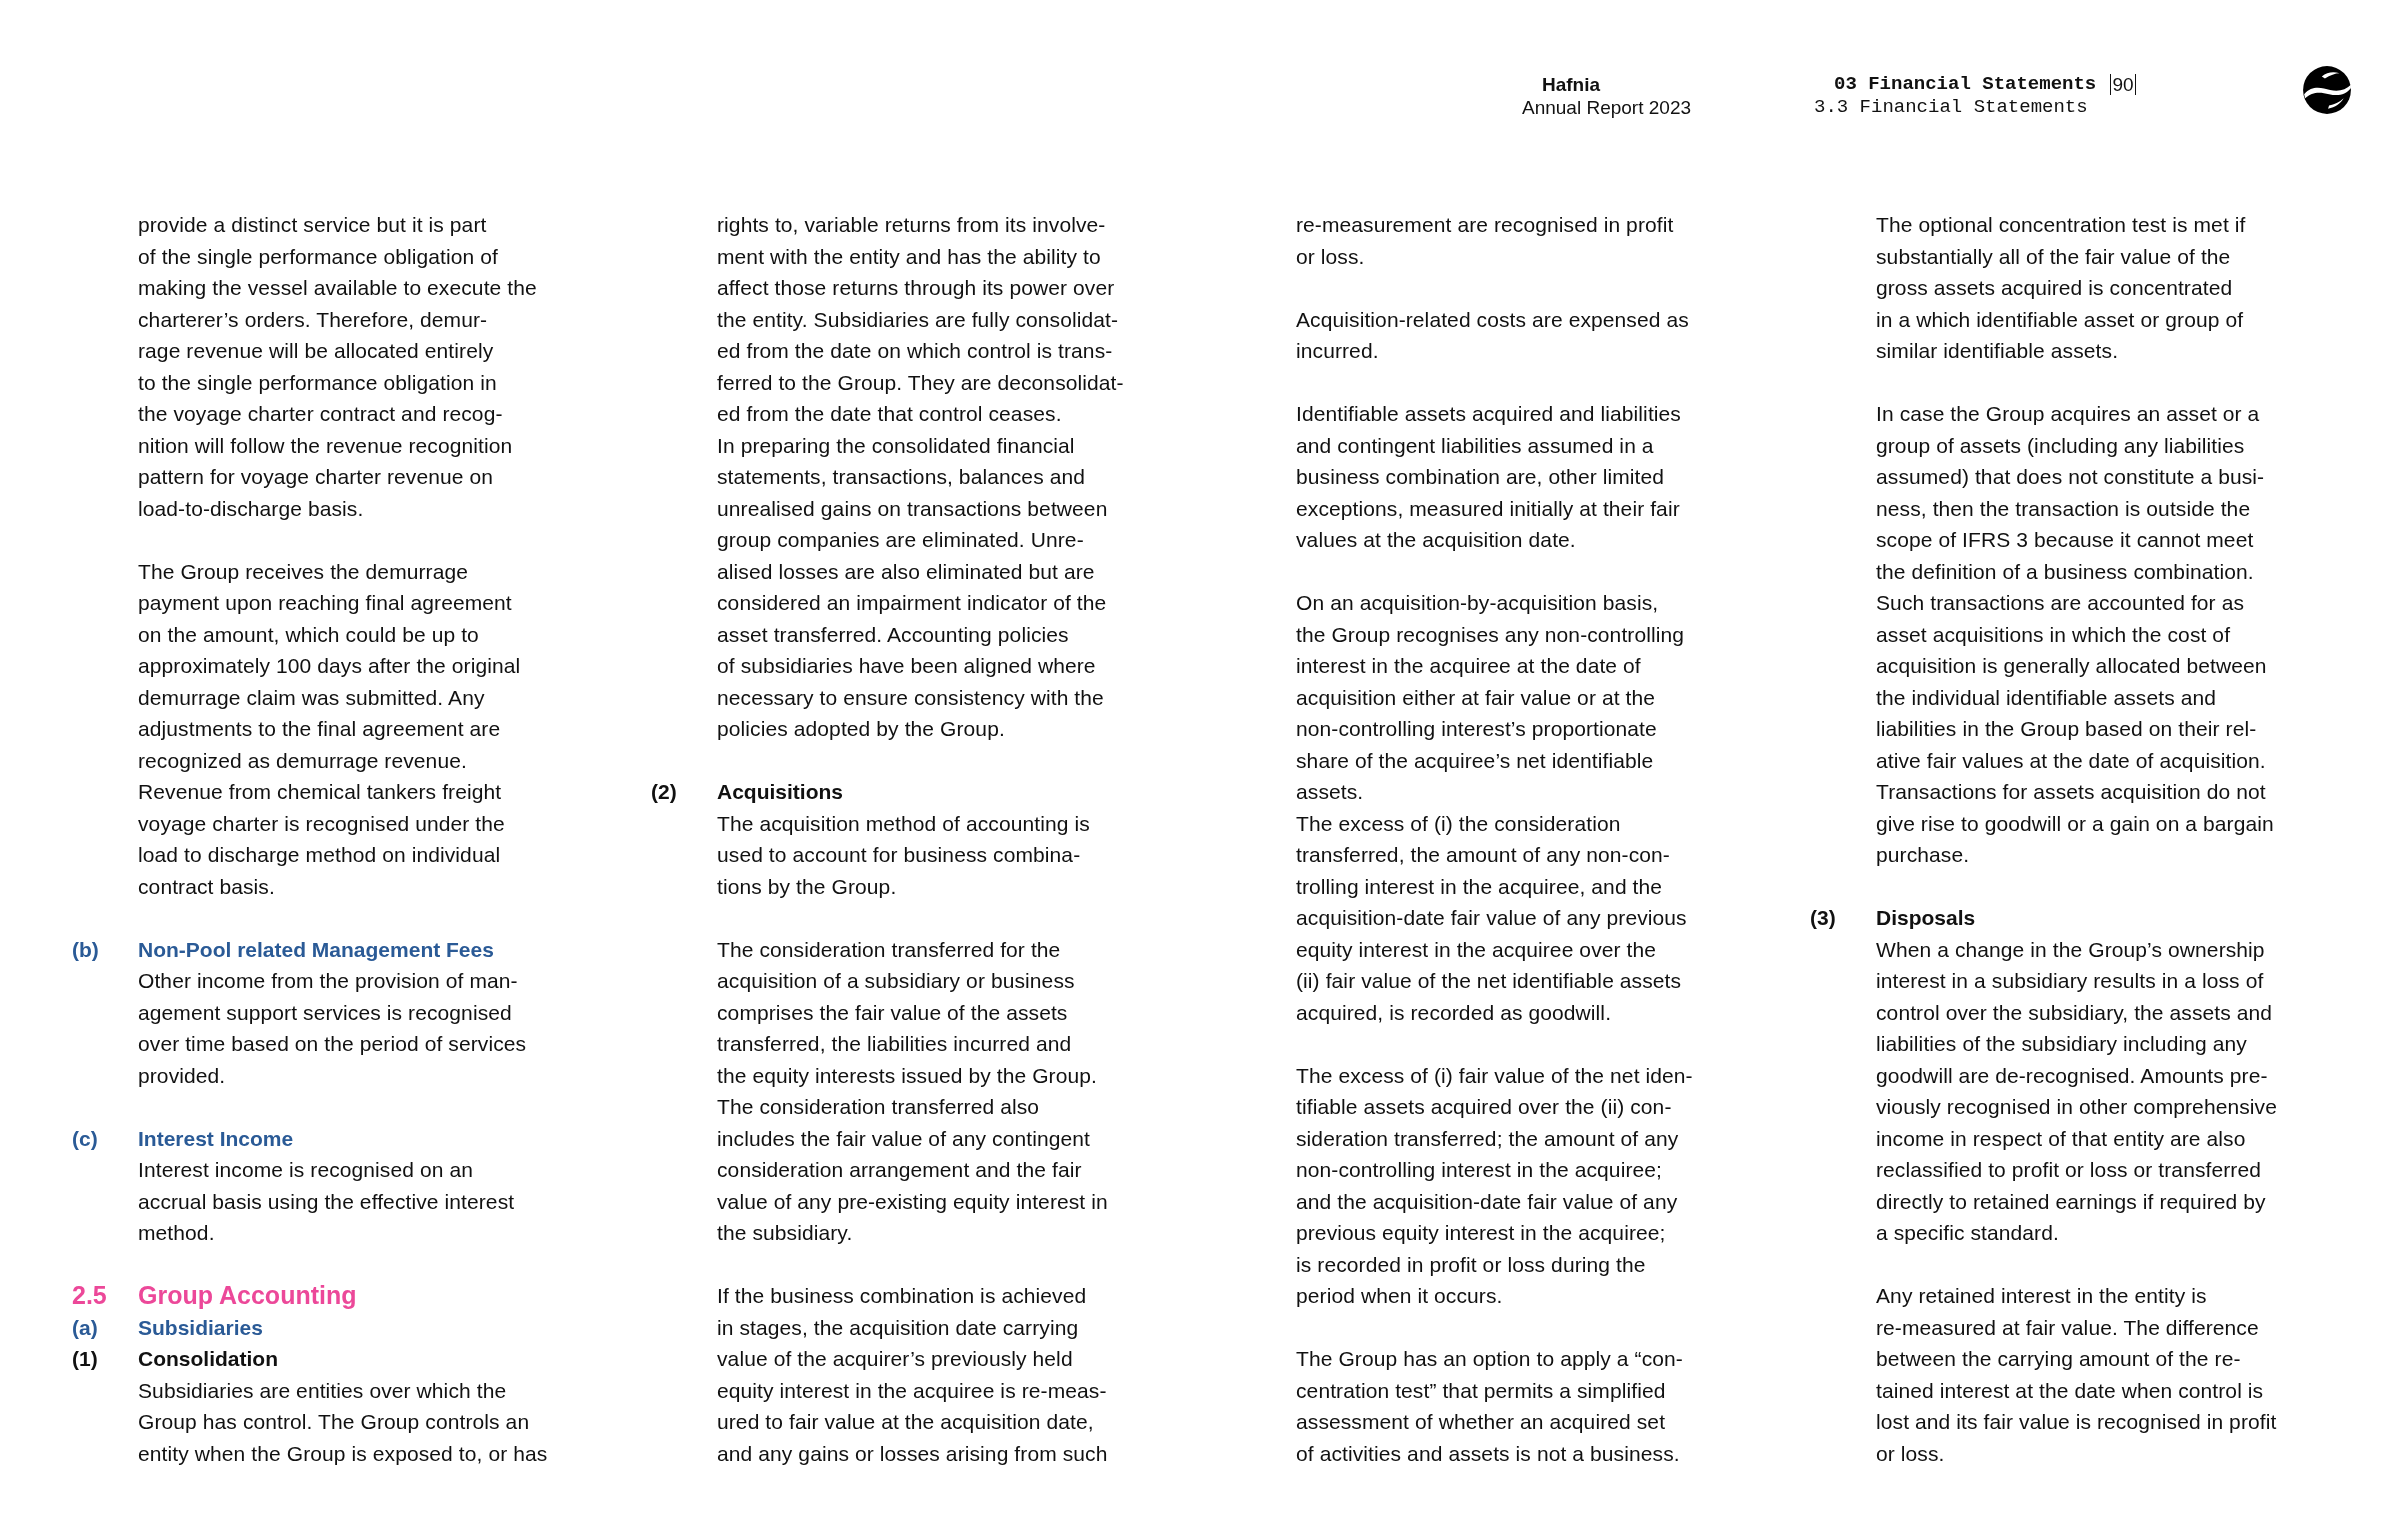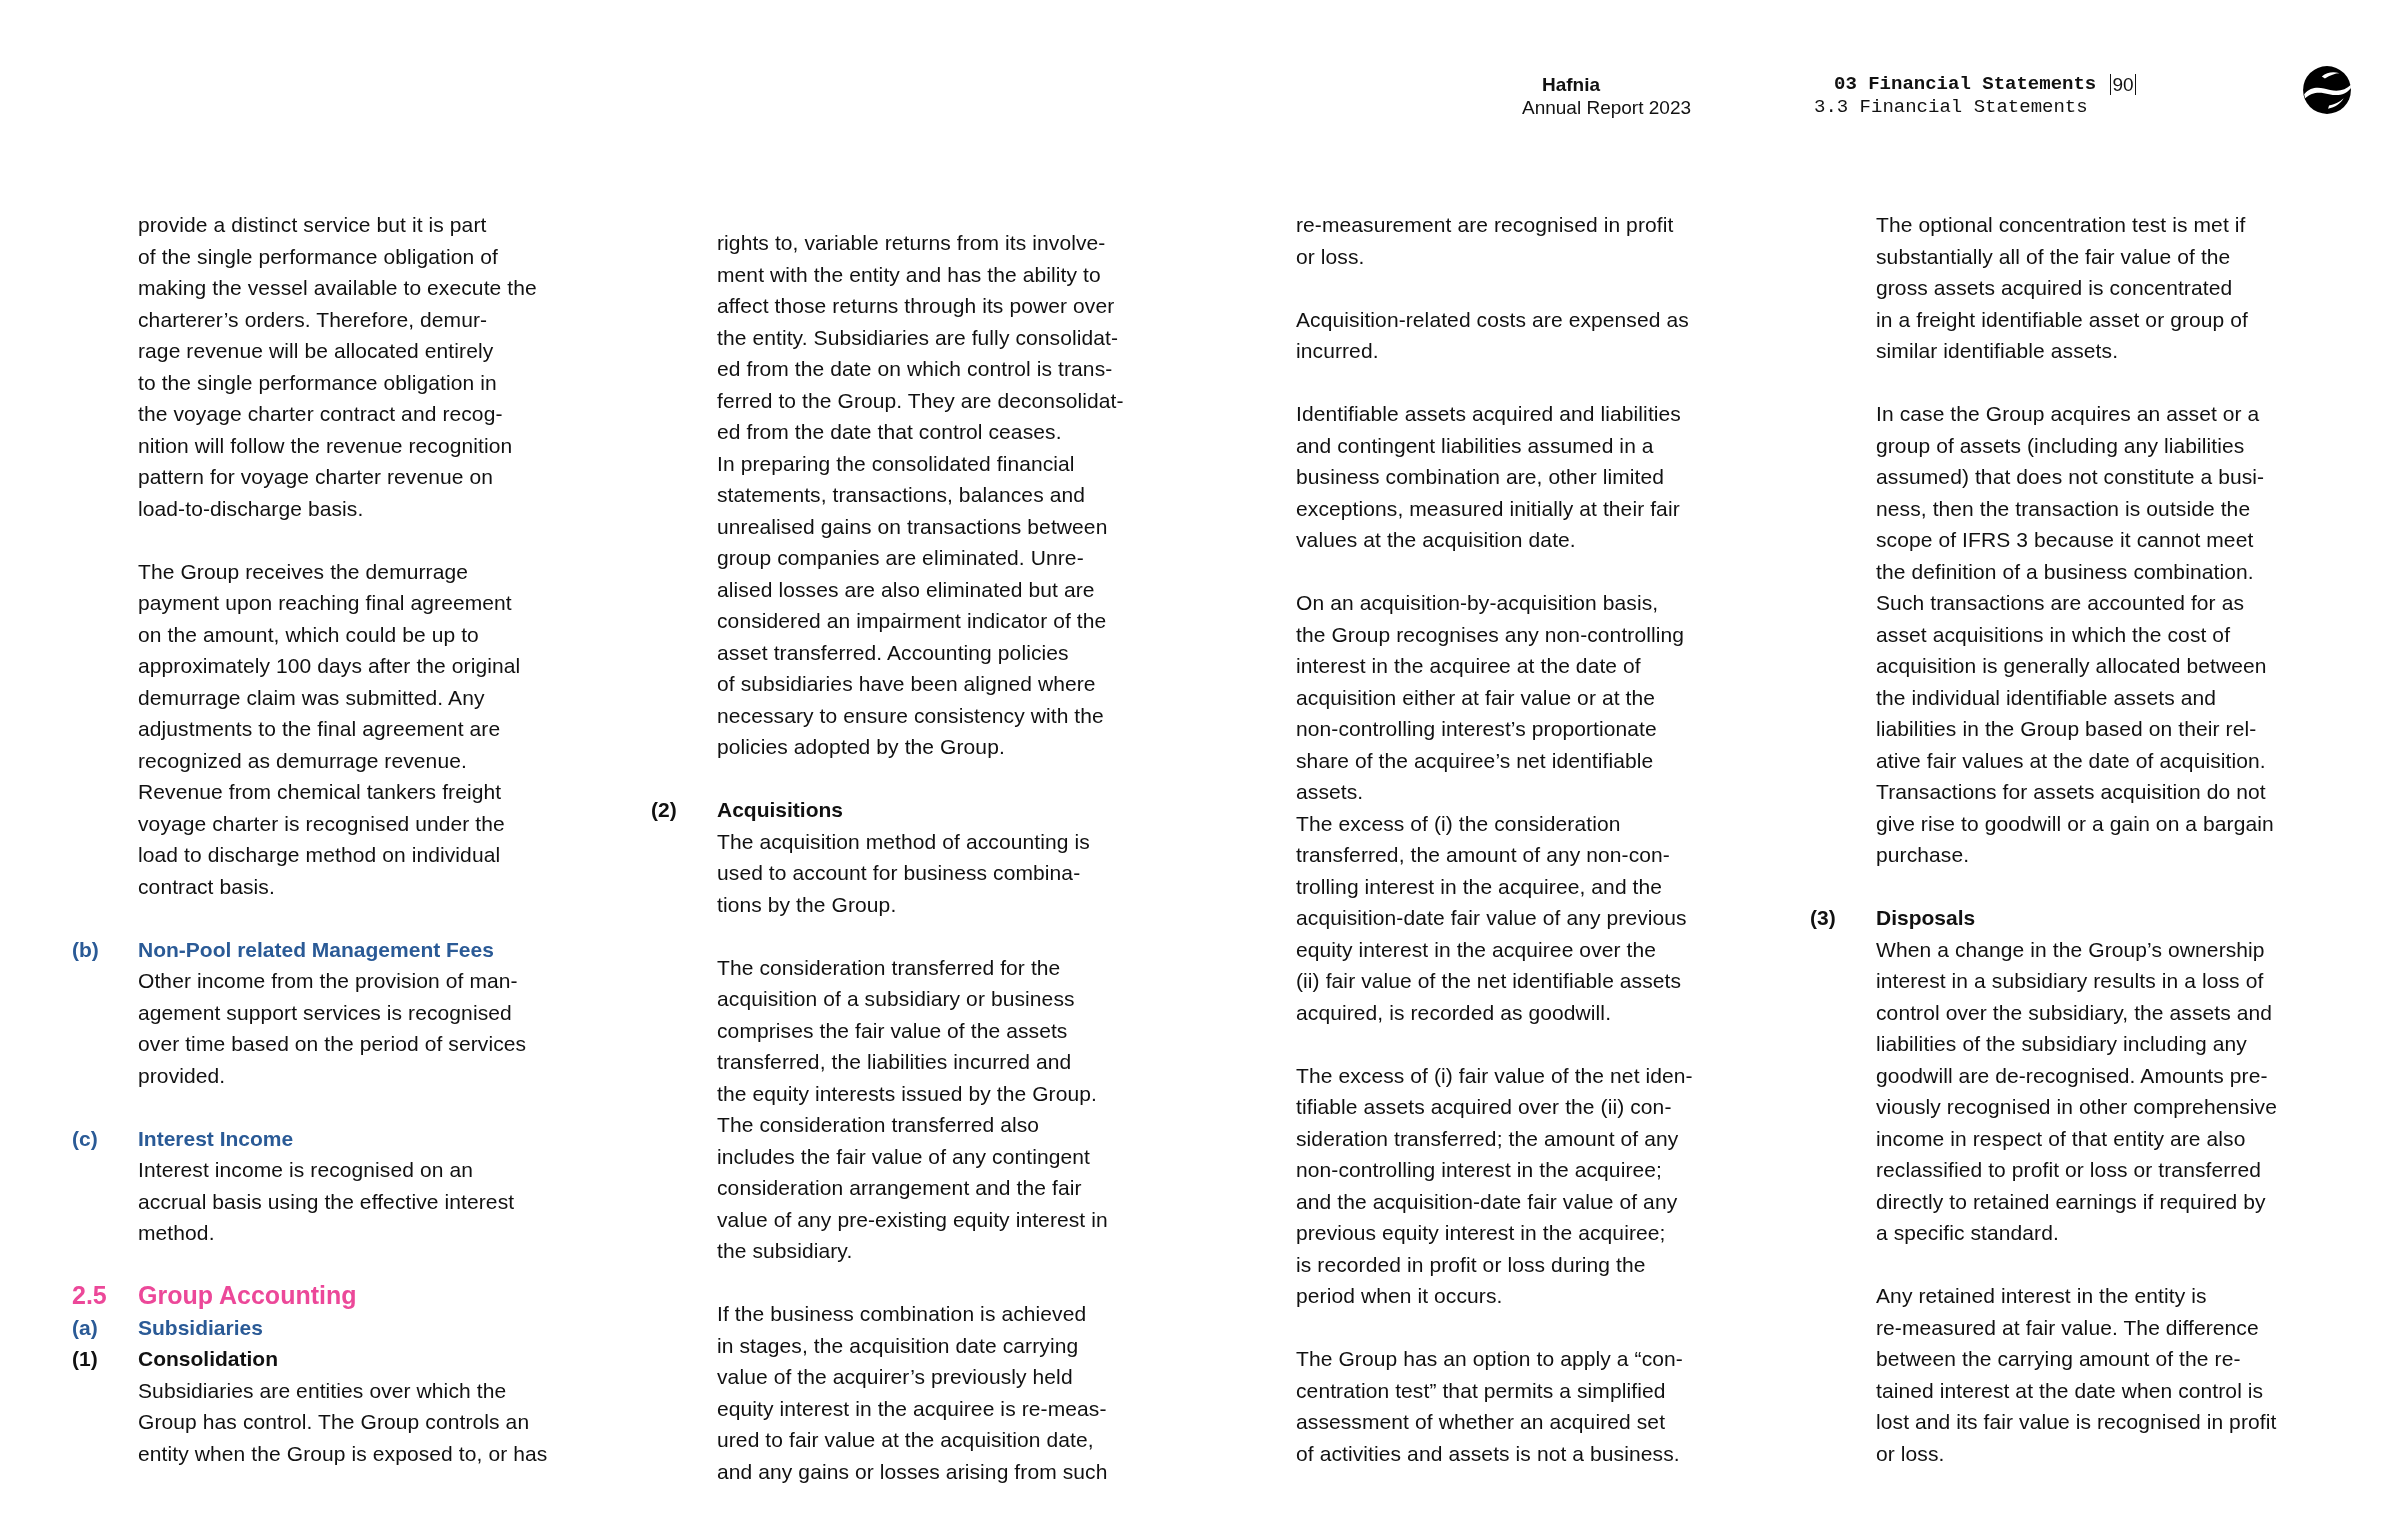--- a/index.html
+++ b/index.html
@@ -10,21 +10,21 @@
   .hdr .r { display: block; }
   #hdr-company { left: 1522px; top: 73px; }
   #hdr-section { left: 1814px; top: 73px; font-family: Liberation Mono, monospace; }
   #hdr-page { left: 2110px; top: 73px; display: flex; align-items: center; gap: 1px; font-size: 19px; }
   #hdr-page .bar { width: 1.4px; height: 20.5px; background: #111; display: inline-block; }
   #logo { position: absolute; left: 2301px; top: 64px; width: 52px; height: 52px; }
   .col { position: absolute; top: 209px; }
   .row { height: 31.5px; line-height: 31.5px; font-size: 21px; white-space: nowrap; position: relative; }
   .row .lbl { position: absolute; left: -66px; top: 0; }
   .col1 { left: 138px; width: 465px; }
-  .col2 { left: 717px; width: 465px; margin-top: 18px; }
+  .col2 { left: 717px; width: 465px; }
   .col3 { left: 1296px; width: 465px; }
   .col4 { left: 1876px; width: 465px; }
   .h-blue { color: #2a5a96; font-weight: bold; }
   .h-navy { color: #ec4899; font-weight: bold; font-size: 25px; }
   .h-black { color: #111; font-weight: bold; }
   .body-text { letter-spacing: 0.1px; }
 </style>
 </head>
 <body>
 
@@ -173,21 +173,21 @@
     <div class="row"><span class="body-text"></span></div>
     <div class="row"><span class="body-text">The Group has an option to apply a “con-</span></div>
     <div class="row"><span class="body-text">centration test” that permits a simplified</span></div>
     <div class="row"><span class="body-text">assessment of whether an acquired set</span></div>
     <div class="row"><span class="body-text">of activities and assets is not a business.</span></div>
   </div>
 <div class="col col4">
     <div class="row"><span class="body-text">The optional concentration test is met if</span></div>
     <div class="row"><span class="body-text">substantially all of the fair value of the</span></div>
     <div class="row"><span class="body-text">gross assets acquired is concentrated</span></div>
-    <div class="row"><span class="body-text">in a freight identifiable asset or group of</span></div>
+    <div class="row"><span class="body-text">in a which identifiable asset or group of</span></div>
     <div class="row"><span class="body-text">similar identifiable assets.</span></div>
     <div class="row"><span class="body-text"></span></div>
     <div class="row"><span class="body-text">In case the Group acquires an asset or a</span></div>
     <div class="row"><span class="body-text">group of assets (including any liabilities</span></div>
     <div class="row"><span class="body-text">assumed) that does not constitute a busi-</span></div>
     <div class="row"><span class="body-text">ness, then the transaction is outside the</span></div>
     <div class="row"><span class="body-text">scope of IFRS 3 because it cannot meet</span></div>
     <div class="row"><span class="body-text">the definition of a business combination.</span></div>
     <div class="row"><span class="body-text">Such transactions are accounted for as</span></div>
     <div class="row"><span class="body-text">asset acquisitions in which the cost of</span></div>

